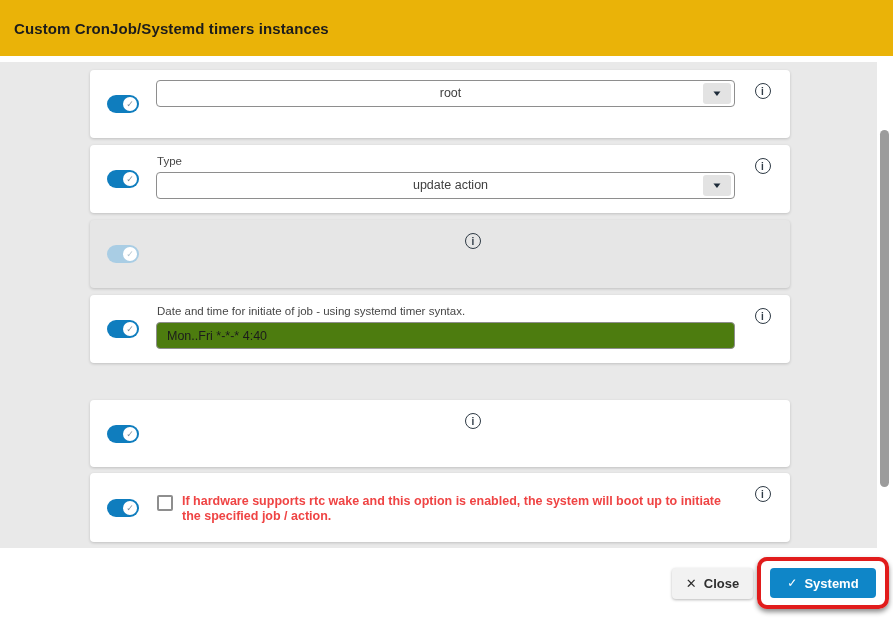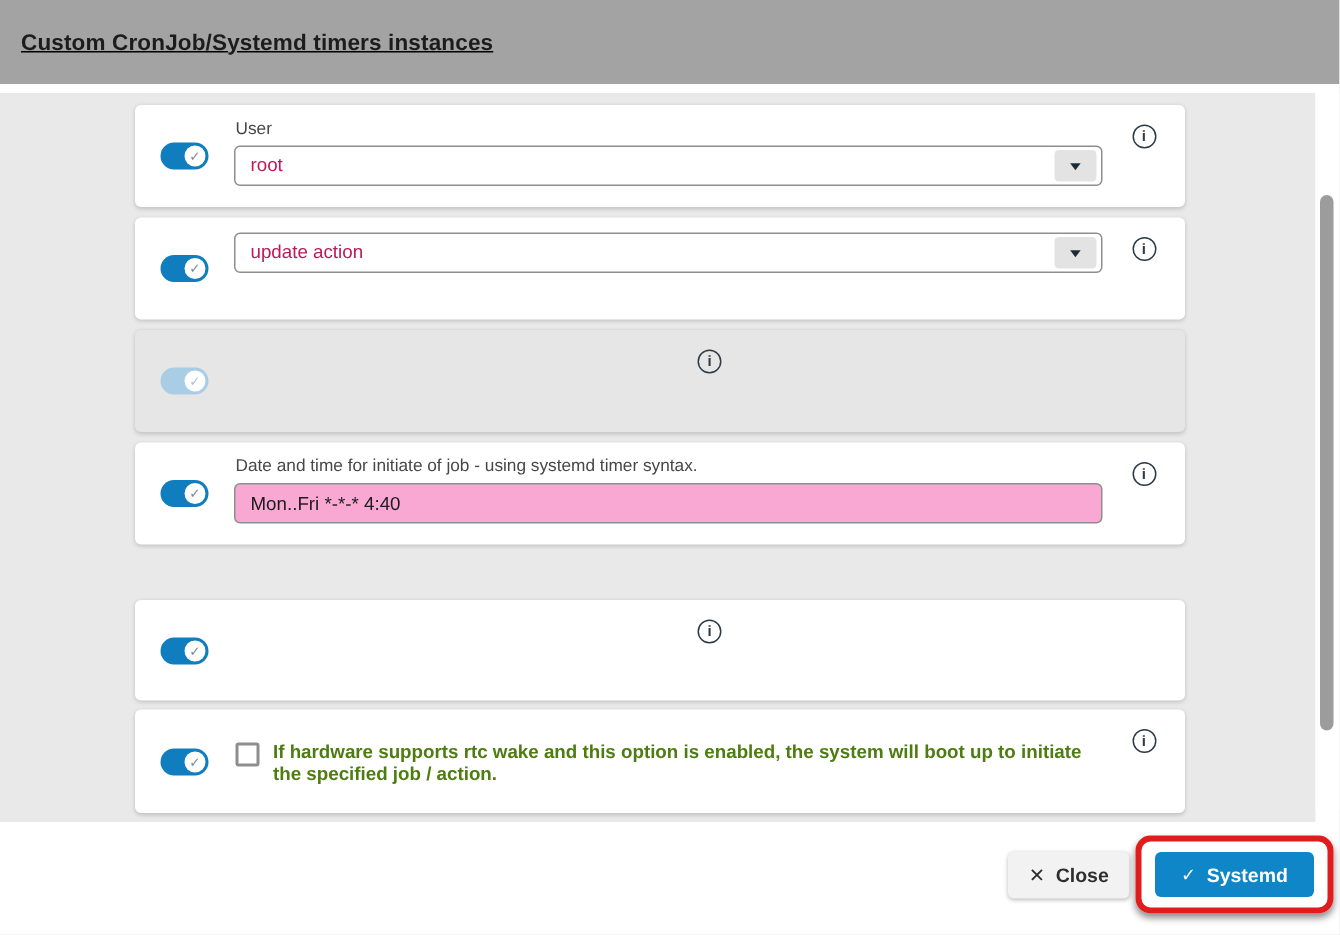--- a/index.html
+++ b/index.html
@@ -5,21 +5,21 @@
   * { margin:0; padding:0; box-sizing:border-box; }
   html,body { width:893px; height:623px; }
   body {
     font-family:"Liberation Sans", sans-serif;
     background:#ffffff;
     position:relative;
     overflow:hidden;
   }
   .titlebar {
     position:absolute; left:0; top:0; width:893px; height:56px;
-    background:#a3a3a3; display:flex; align-items:center; padding-left:14px;text-decoration:underline;
+    background:#eab308; display:flex; align-items:center; padding-left:14px;
   }
   .titlebar h1 { font-size:15px; font-weight:700; color:#1c1c1c; letter-spacing:.1px; }
 
   .scrollarea {
     position:absolute; left:0; top:62px; width:877px; height:486px;
     background:#e9e9e9;
   }
   .scrolltrack {
     position:absolute; left:877px; top:62px; width:16px; height:478px;
     background:#ffffff;
@@ -37,30 +37,30 @@
   .tcol { width:66px; display:flex; align-items:center; justify-content:center; }
   .ccol { width:579px; padding-top:10px; }
   .ccol.cb { display:flex; padding-top:21px; }
   .icol { flex:1; display:flex; justify-content:center; align-items:flex-start; padding-top:13px; }
 
   .flabel { font-size:11.5px; color:#474747; margin:0 0 5px 1px; }
   .card.disabled .flabel { color:#9c9c9c; }
 
   .tinput {
     width:579px; height:27px; border:1px solid #8e8e8e; border-radius:4px;
-    background:#f9a8d4; font-family:"Liberation Sans", sans-serif;
+    background:#4d7c0f; font-family:"Liberation Sans", sans-serif;
     font-size:12.5px; padding:0 10px; color:#1c1c1c; outline:none;
   }
   .card.disabled .tinput { background:#f1f1f1; border-color:#bdbdbd; }
 
   .select {
     position:relative; width:579px; height:27px;
     border:1px solid #8e8e8e; border-radius:4px; background:#fff;
   }
-  .select .val { line-height:25px; padding-left:10px; font-size:12.5px; color:#be185d; }
+  .select .val { line-height:25px; padding-left:10px; font-size:12.5px; color:#404040;text-align:center; }
   .caretbtn {
     position:absolute; right:3px; top:2px; width:28px; height:21px;
     background:#e3e3e3; border-radius:3px;
     display:flex; align-items:center; justify-content:center; cursor:pointer;
   }
   .caret { font-size:8px; color:#1d2b39; transform:scaleX(1.5); }
 
   .toggle {
     width:32px; height:18px; border-radius:9px; background:#0f7dbe;
     position:relative; cursor:pointer;
@@ -78,21 +78,21 @@
     width:16px; height:16px; border:1.5px solid #2e3a45; border-radius:50%;
     display:flex; align-items:center; justify-content:center;
     font-size:10px; font-weight:700; color:#2e3a45;
   }
 
   .checkbox {
     width:16px; height:16px; border:2px solid #8e8e8e; border-radius:2px;
     background:#fff; margin:1px 9px 0 1px; flex:none; cursor:pointer;
     appearance:none; -webkit-appearance:none;
   }
-  .cbtext { font-size:12.5px; font-weight:700; color:#4d7c0f; line-height:15px; max-width:548px; }
+  .cbtext { font-size:12.5px; font-weight:700; color:#ef4444; line-height:15px; max-width:548px; }
 
   .close-btn {
     position:absolute; left:672px; top:568px; width:81px; height:31px;
     background:#f2f2f2; border-radius:4px; box-shadow:0 1px 3px rgba(0,0,0,.28);
     display:flex; align-items:center; justify-content:center; gap:7px;
     font-size:13px; font-weight:700; color:#2e2e2e; cursor:pointer;
   }
   .close-x { font-weight:400; font-size:13px; color:#2e2e2e; }
 
   .annotation {
@@ -117,40 +117,40 @@
 
 <div class="scrollarea">
 
   <div class="card" style="top:8px; height:68px;">
     <div class="tcol">
       <div class="toggle">
         <span class="knob">✓</span>
       </div>
     </div>
     <div class="ccol">
-      <div class="flabel">User</div>
       <div class="select">
         <div class="val">root</div>
         <div class="caretbtn">
           <span class="caret">▼</span>
         </div>
       </div>
     </div>
     <div class="icol">
       <div class="info">i</div>
     </div>
   </div>
 
   <div class="card" style="top:83px; height:68px;">
     <div class="tcol">
       <div class="toggle">
         <span class="knob">✓</span>
       </div>
     </div>
     <div class="ccol">
+      <div class="flabel">Type</div>
       <div class="select">
         <div class="val">update action</div>
         <div class="caretbtn">
           <span class="caret">▼</span>
         </div>
       </div>
     </div>
     <div class="icol">
       <div class="info">i</div>
     </div>

